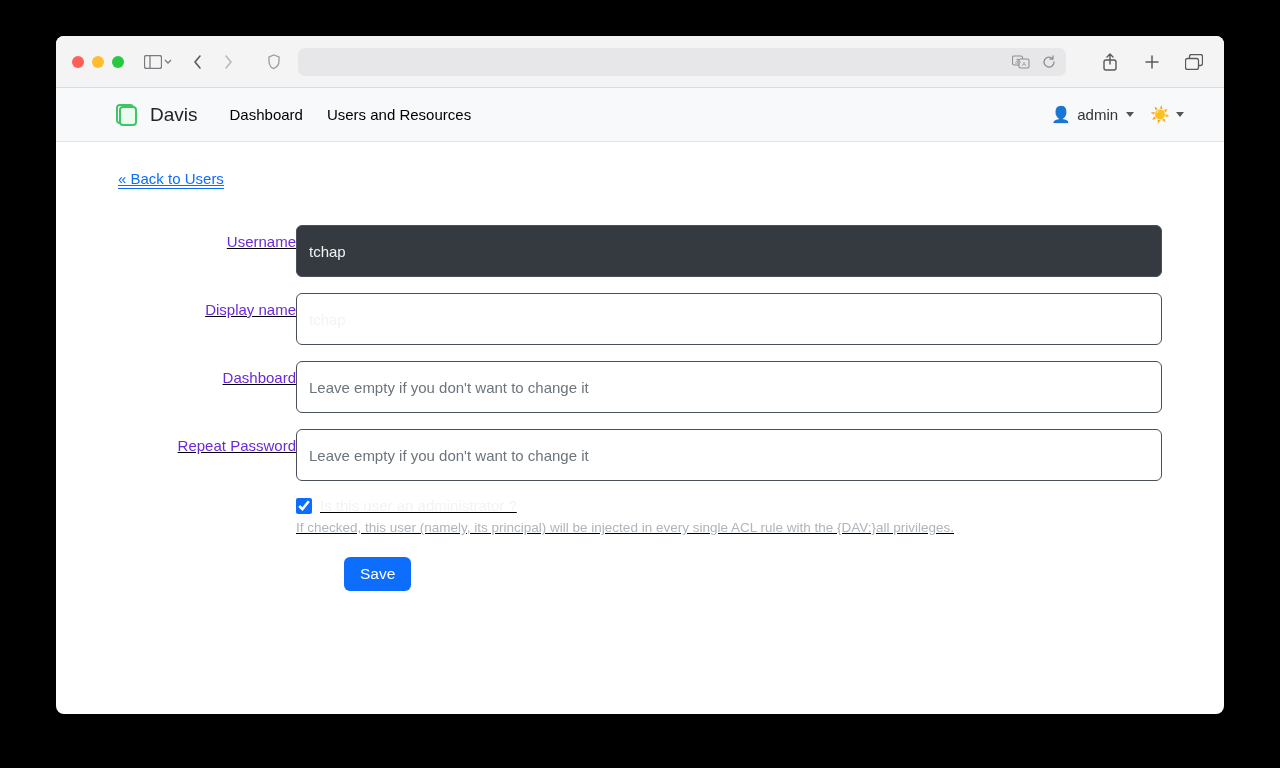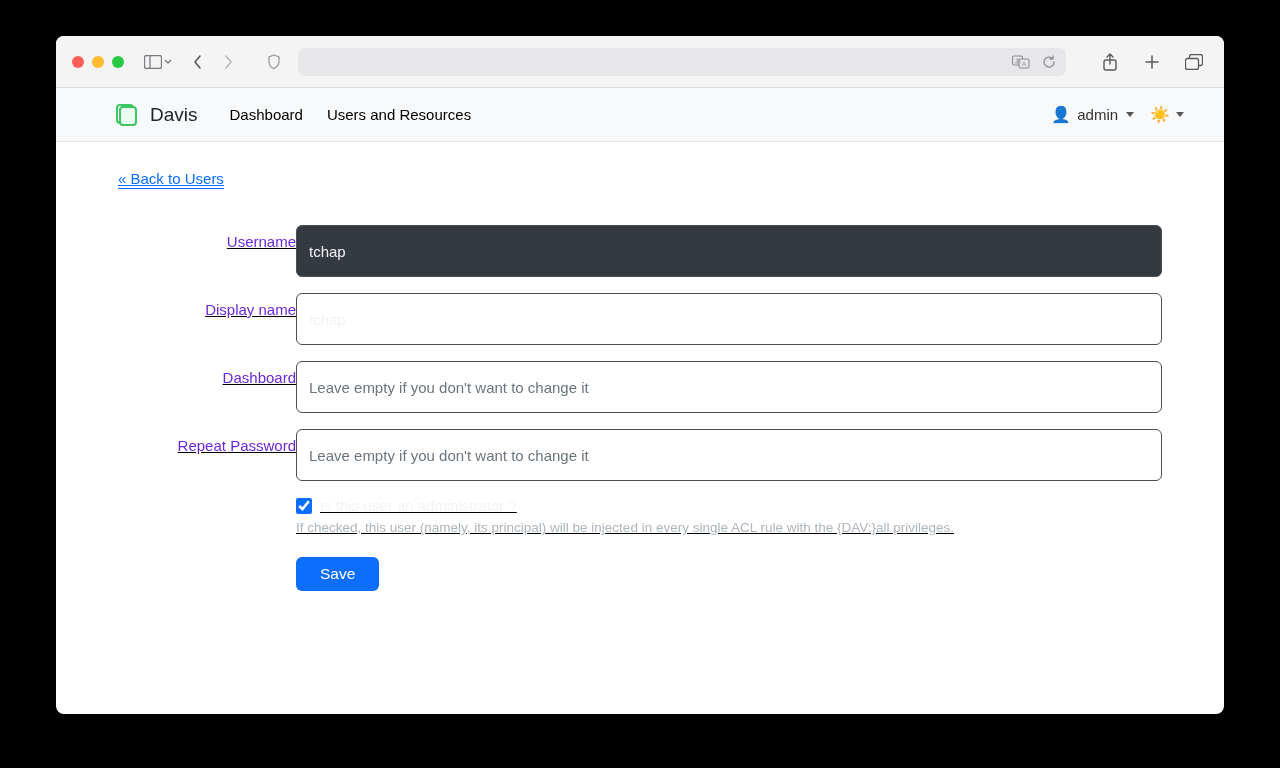--- a/index.html
+++ b/index.html
@@ -146,22 +146,23 @@
   }
   .form-check-input {
     width:16px; height:16px; accent-color:#0d6efd;
   }
   .check-label { font-size:15px; color: #212529; }
   .check-help { font-size:13.5px; color:#6c757d; margin-top:6px;}
 
   .btn-primary {
     margin-top: 22px;
     background: #0d6efd; color:#fff; border:none;
-    padding: 8px 24px; font-size:15.5px; border-radius:6px;
+    padding: 8px 16px; font-size:15.5px; border-radius:6px;
     cursor:pointer;
+    margin-left:48px;
   }
 
   
   .dark-half {
     position:absolute;
     inset:0;
     background:#212529;
     clip-path: polygon(100% 0, 100% 100%, 0 100%);
     z-index:0;
     pointer-events:none;

